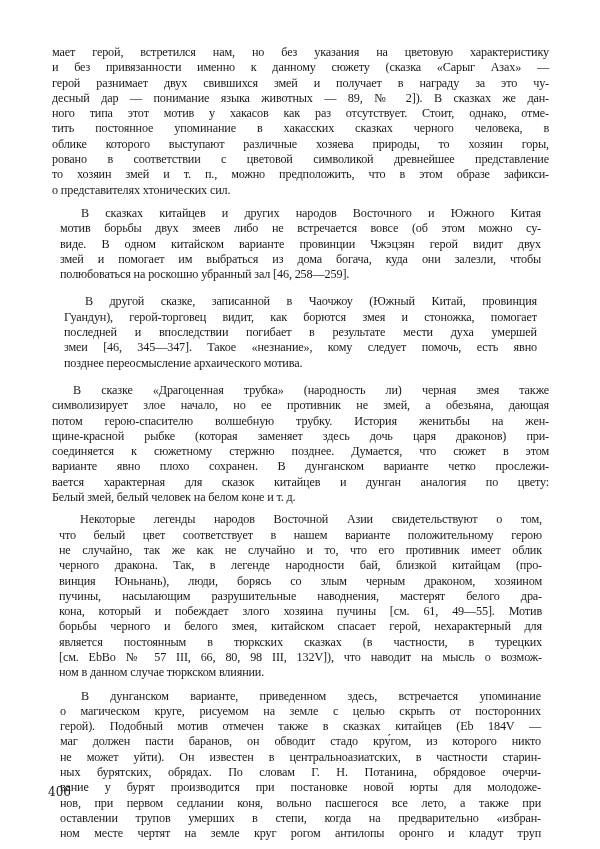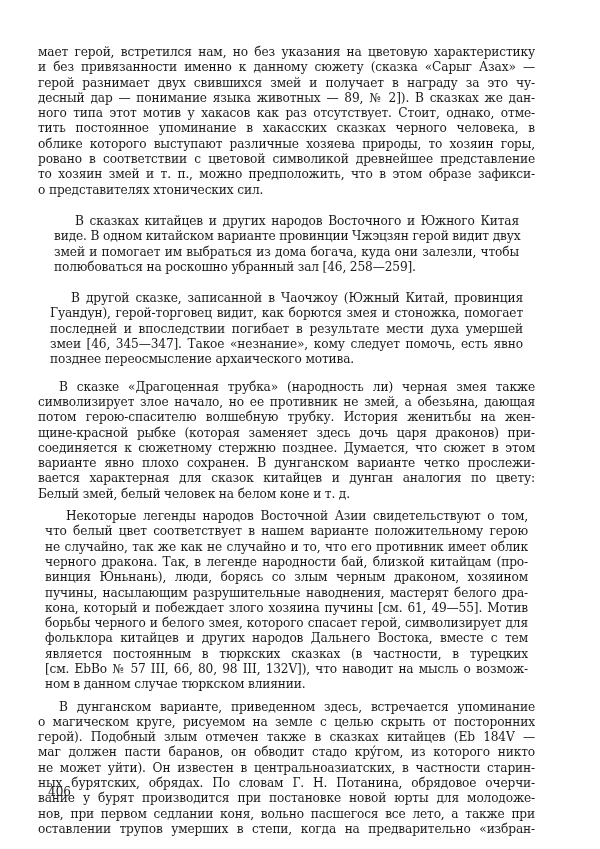--- a/index.html
+++ b/index.html
@@ -10,23 +10,24 @@
     body {
       width: 600px;
       height: 849px;
       position: relative;
       overflow: hidden;
       font-family: "DejaVu Serif", "Liberation Serif", serif;
       color: #1a1a1a;
     }
     .page {
       position: absolute;
-      left: 38px;
+      left: 52px;
       top: 45px;
       width: 497px;
+      font-family: Liberation Serif, serif;
     }
     .line {
       display: block;
       height: 15.3px;
       line-height: 15.3px;
       font-size: 12.2px;
       white-space: nowrap;
       text-align: justify;
       text-align-last: justify;
       letter-spacing: -0.15px;
@@ -57,22 +58,23 @@
     <span class="line">герой разнимает двух свившихся змей и получает в награду за это чу-</span>
     <span class="line">десный дар — понимание языка животных — 89, № 2]). В сказках же дан-</span>
     <span class="line">ного типа этот мотив у хакасов как раз отсутствует. Стоит, однако, отме-</span>
     <span class="line">тить постоянное упоминание в хакасских сказках черного человека, в</span>
     <span class="line">облике которого выступают различные хозяева природы, то хозяин горы,</span>
     <span class="line">ровано в соответствии с цветовой символикой древнейшее представление</span>
     <span class="line">то хозяин змей и т. п., можно предположить, что в этом образе зафикси-</span>
     <span class="line last">о представителях хтонических сил.</span>
   </p>
 
-  <p style="margin:16px">
+  <p style="margin:8px">
     <span class="line indent">В сказках китайцев и других народов Восточного и Южного Китая</span>
+    <span class="line">мотив борьбы двух змеев либо не встречается вовсе (об этом можно су-</span>
     <span class="line">виде. В одном китайском варианте провинции Чжэцзян герой видит двух</span>
     <span class="line">змей и помогает им выбраться из дома богача, куда они залезли, чтобы</span>
     <span class="line last">полюбоваться на роскошно убранный зал [46, 258—259].</span>
   </p>
 
   <p style="margin:12px">
     <span class="line indent">В другой сказке, записанной в Чаочжоу (Южный Китай, провинция</span>
     <span class="line">Гуандун), герой-торговец видит, как борются змея и стоножка, помогает</span>
     <span class="line">последней и впоследствии погибает в результате мести духа умершей</span>
     <span class="line">змеи [46, 345—347]. Такое «незнание», кому следует помочь, есть явно</span>
@@ -91,33 +93,33 @@
   </p>
 
   <p style="margin:7px">
     <span class="line indent">Некоторые легенды народов Восточной Азии свидетельствуют о том,</span>
     <span class="line">что белый цвет соответствует в нашем варианте положительному герою</span>
     <span class="line">не случайно, так же как не случайно и то, что его противник имеет облик</span>
     <span class="line">черного дракона. Так, в легенде народности бай, близкой китайцам (про-</span>
     <span class="line">винция Юньнань), люди, борясь со злым черным драконом, хозяином</span>
     <span class="line">пучины, насылающим разрушительные наводнения, мастерят белого дра-</span>
     <span class="line">кона, который и побеждает злого хозяина пучины [см. 61, 49—55]. Мотив</span>
-    <span class="line">борьбы черного и белого змея, которого спасает герой, символизирует для</span>
-    <span class="line">фольклора китайцев и других народов Дальнего Востока, вместе с тем</span>
+    <span class="line">борьбы черного и белого змея, китайском спасает герой, нехарактерный для</span>
     <span class="line">является постоянным в тюркских сказках (в частности, в турецких</span>
     <span class="line">[см. EbBo № 57 III, 66, 80, 98 III, 132V]), что наводит на мысль о возмож-</span>
     <span class="line last">ном в данном случае тюркском влиянии.</span>
   </p>
 
-  <p style="margin:0">
+  <p style="margin:8px">
     <span class="line indent">В дунганском варианте, приведенном здесь, встречается упоминание</span>
     <span class="line">о магическом круге, рисуемом на земле с целью скрыть от посторонних</span>
-    <span class="line">герой). Подобный злым отмечен также в сказках китайцев (Eb 184V —</span>
+    <span class="line">герой). Подобный мотив отмечен также в сказках китайцев (Eb 184V —</span>
     <span class="line">маг должен пасти баранов, он обводит стадо кру́гом, из которого никто</span>
     <span class="line">не может уйти). Он известен в центральноазиатских, в частности старин-</span>
     <span class="line">ных бурятских, обрядах. По словам Г. Н. Потанина, обрядовое очерчи-</span>
     <span class="line">вание у бурят производится при постановке новой юрты для молодоже-</span>
     <span class="line">нов, при первом седлании коня, вольно пасшегося все лето, а также при</span>
     <span class="line">оставлении трупов умерших в степи, когда на предварительно «избран-</span>
+    <span class="line">ном месте чертят на земле круг рогом антилопы оронго и кладут труп</span>
   </p>
 </div>
 
 <div class="page-number">406</div>
 
 </body></html>

